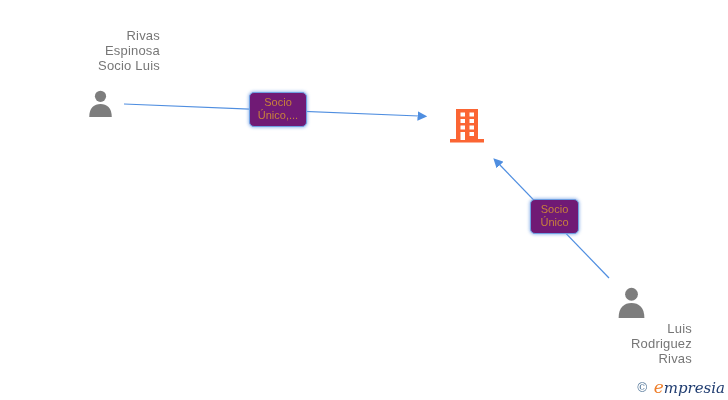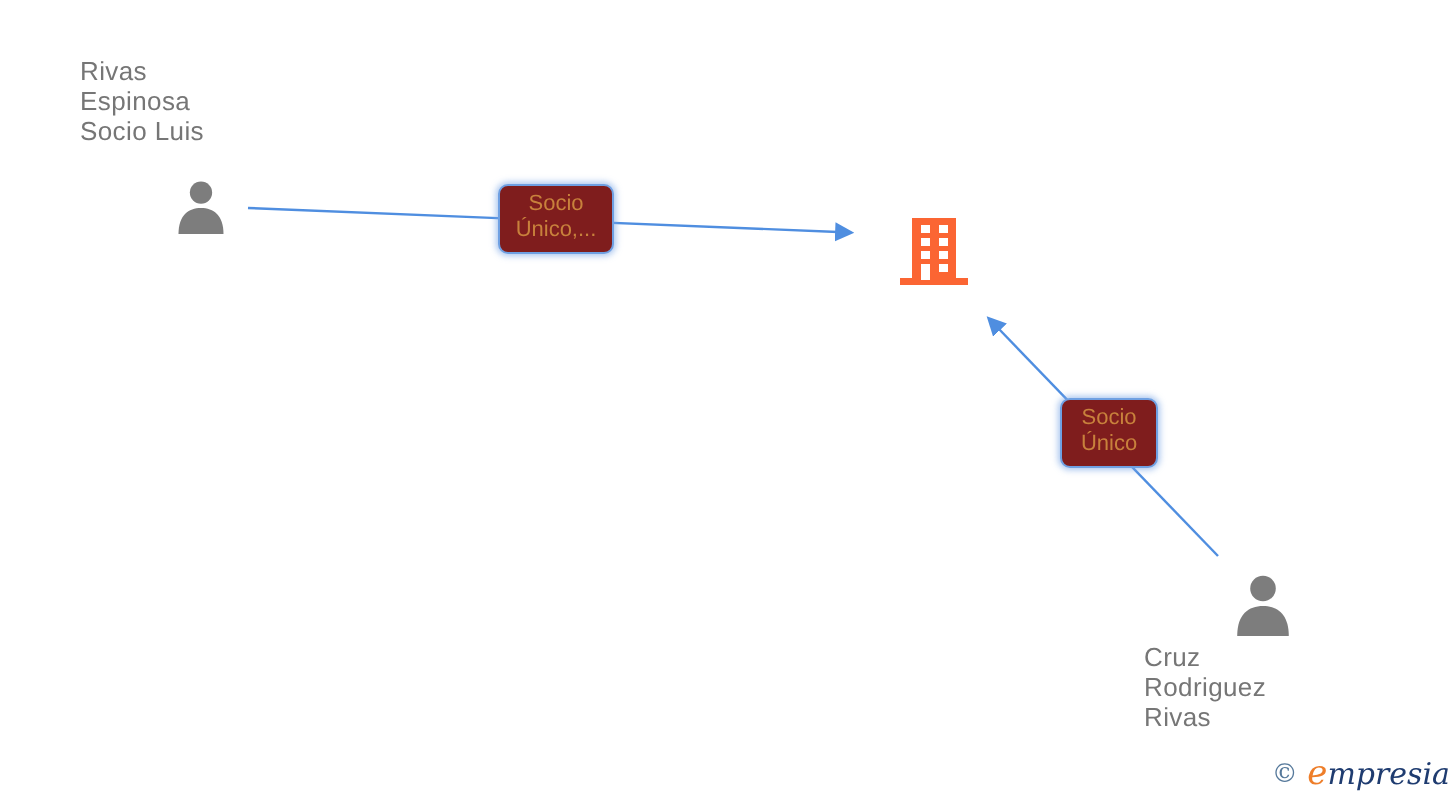--- a/index.html
+++ b/index.html
@@ -4,38 +4,38 @@
 <style>
   html,body{margin:0;padding:0;background:#ffffff;}
   #stage{
     position:relative;width:728px;height:400px;overflow:hidden;
     background:#ffffff;font-family:"Liberation Sans",sans-serif;
   }
   
   #edge-layer{position:absolute;left:0;top:0;pointer-events:none;}
   
   .person-name{
-    position:absolute;text-align:left;color:#767676;
+    position:absolute;text-align:right;color:#767676;
     font-size:13px;line-height:15px;letter-spacing:.2px;
   }
   #person1-name{left:40px;top:28px;width:120px;}
   #person2-name{left:572px;top:321px;width:120px;}
   .company-name{
     position:absolute;left:400px;top:72px;width:130px;text-align:center;
     color:#595959;font-weight:bold;font-size:11.5px;line-height:13.5px;letter-spacing:.1px;
   }
   
   .icon{position:absolute;}
   #person1-icon{left:87px;top:89px;width:27px;height:29px;}
   #person2-icon{left:616px;top:286px;width:31px;height:33px;}
   #building-icon{left:448px;top:107px;width:38px;height:36px;}
   .person-glyph{fill:#7d7d7d;}
   
   .edge-label{
-    position:absolute;background:#7f1d1d;
+    position:absolute;background:#701a75;
     border:1px solid #6fa0e2;border-radius:5px;
     box-shadow:0 0 3px 1px rgba(125,168,230,.65);
     color:#c8813c;font-size:11px;line-height:13px;text-align:center;
     padding:3px 2px 2px 2px;
   }
   #edge1-label{left:249px;top:92px;width:52px;height:28px;}
   #edge2-label{left:530px;top:199px;width:43px;height:28px;}
   .edge-label span{display:block;}
   
   #watermark{
@@ -99,21 +99,21 @@
     <span>Único</span>
   </div>
 
   <div class="icon" id="person2-icon">
     <svg width="31" height="33" viewBox="0 0 30 32">
       <circle class="person-glyph" cx="15" cy="8" r="6.2"></circle>
       <path class="person-glyph" d="M2.5 31 C2.5 20.5 8 16.5 15 16.5 C22 16.5 27.5 20.5 27.5 31 Z"></path>
     </svg>
   </div>
   <div class="person-name" id="person2-name">
-    <span>Cruz</span><br>
+    <span>Luis</span><br>
     <span>Rodriguez</span><br>
     <span>Rivas</span>
   </div>
 
   <div id="watermark">
     <span class="copy">©</span>
     <span class="brand-e">e</span><span class="brand-rest">mpresia</span>
   </div>
 
 </div>

